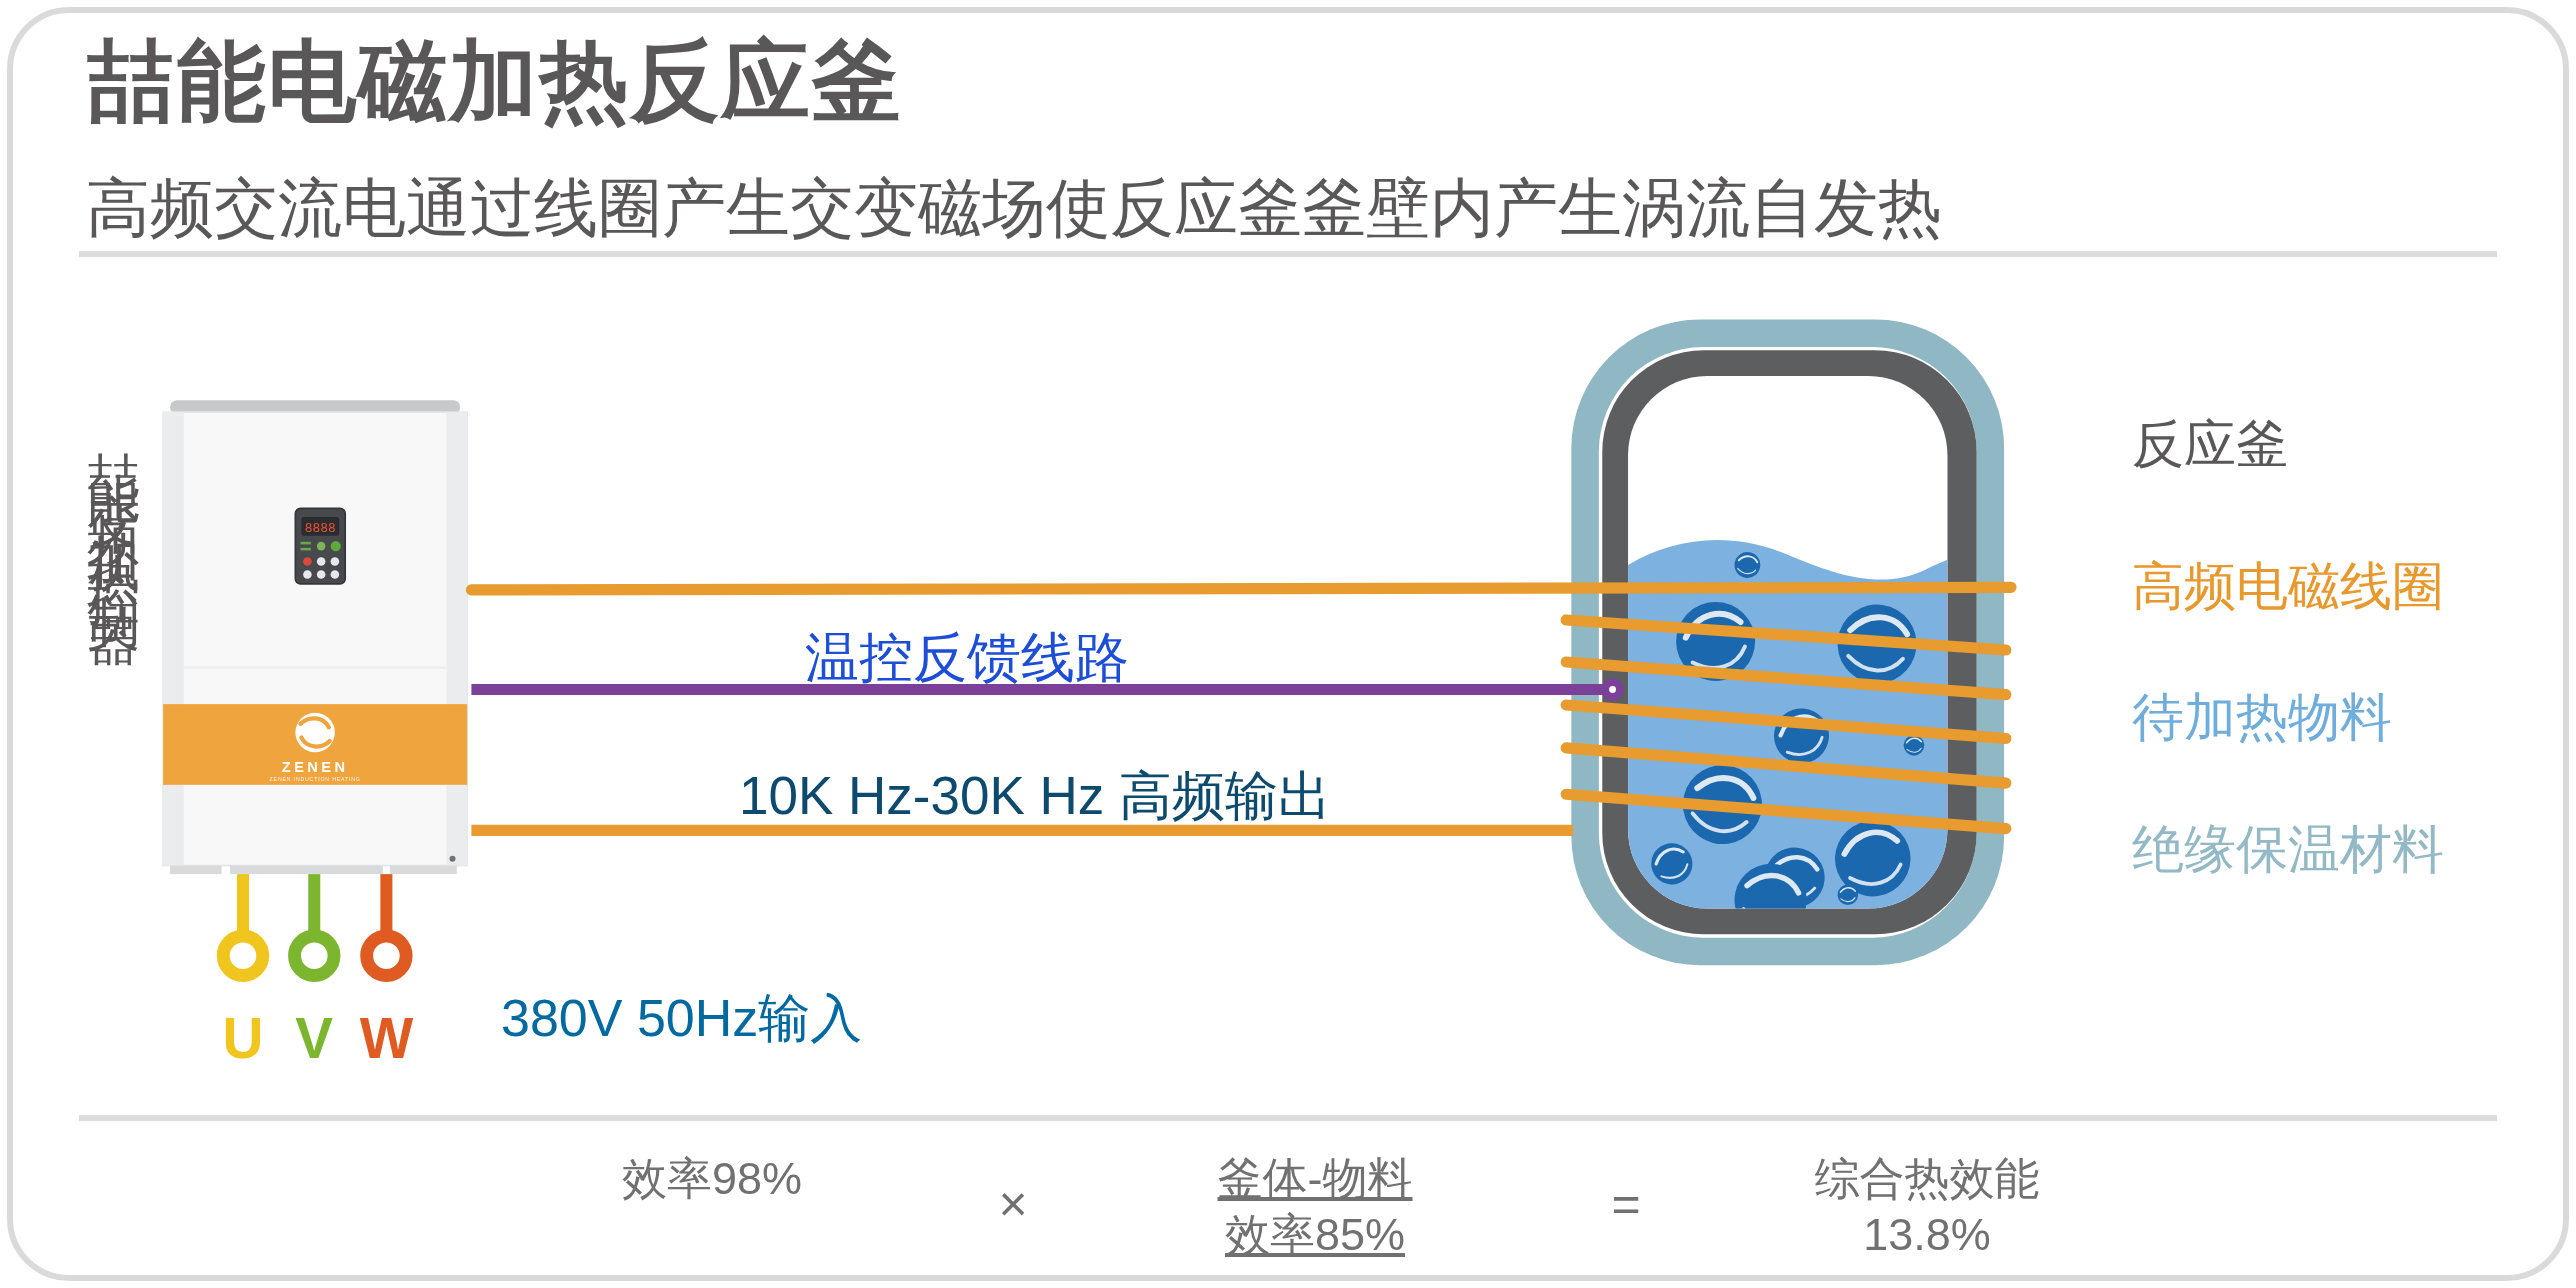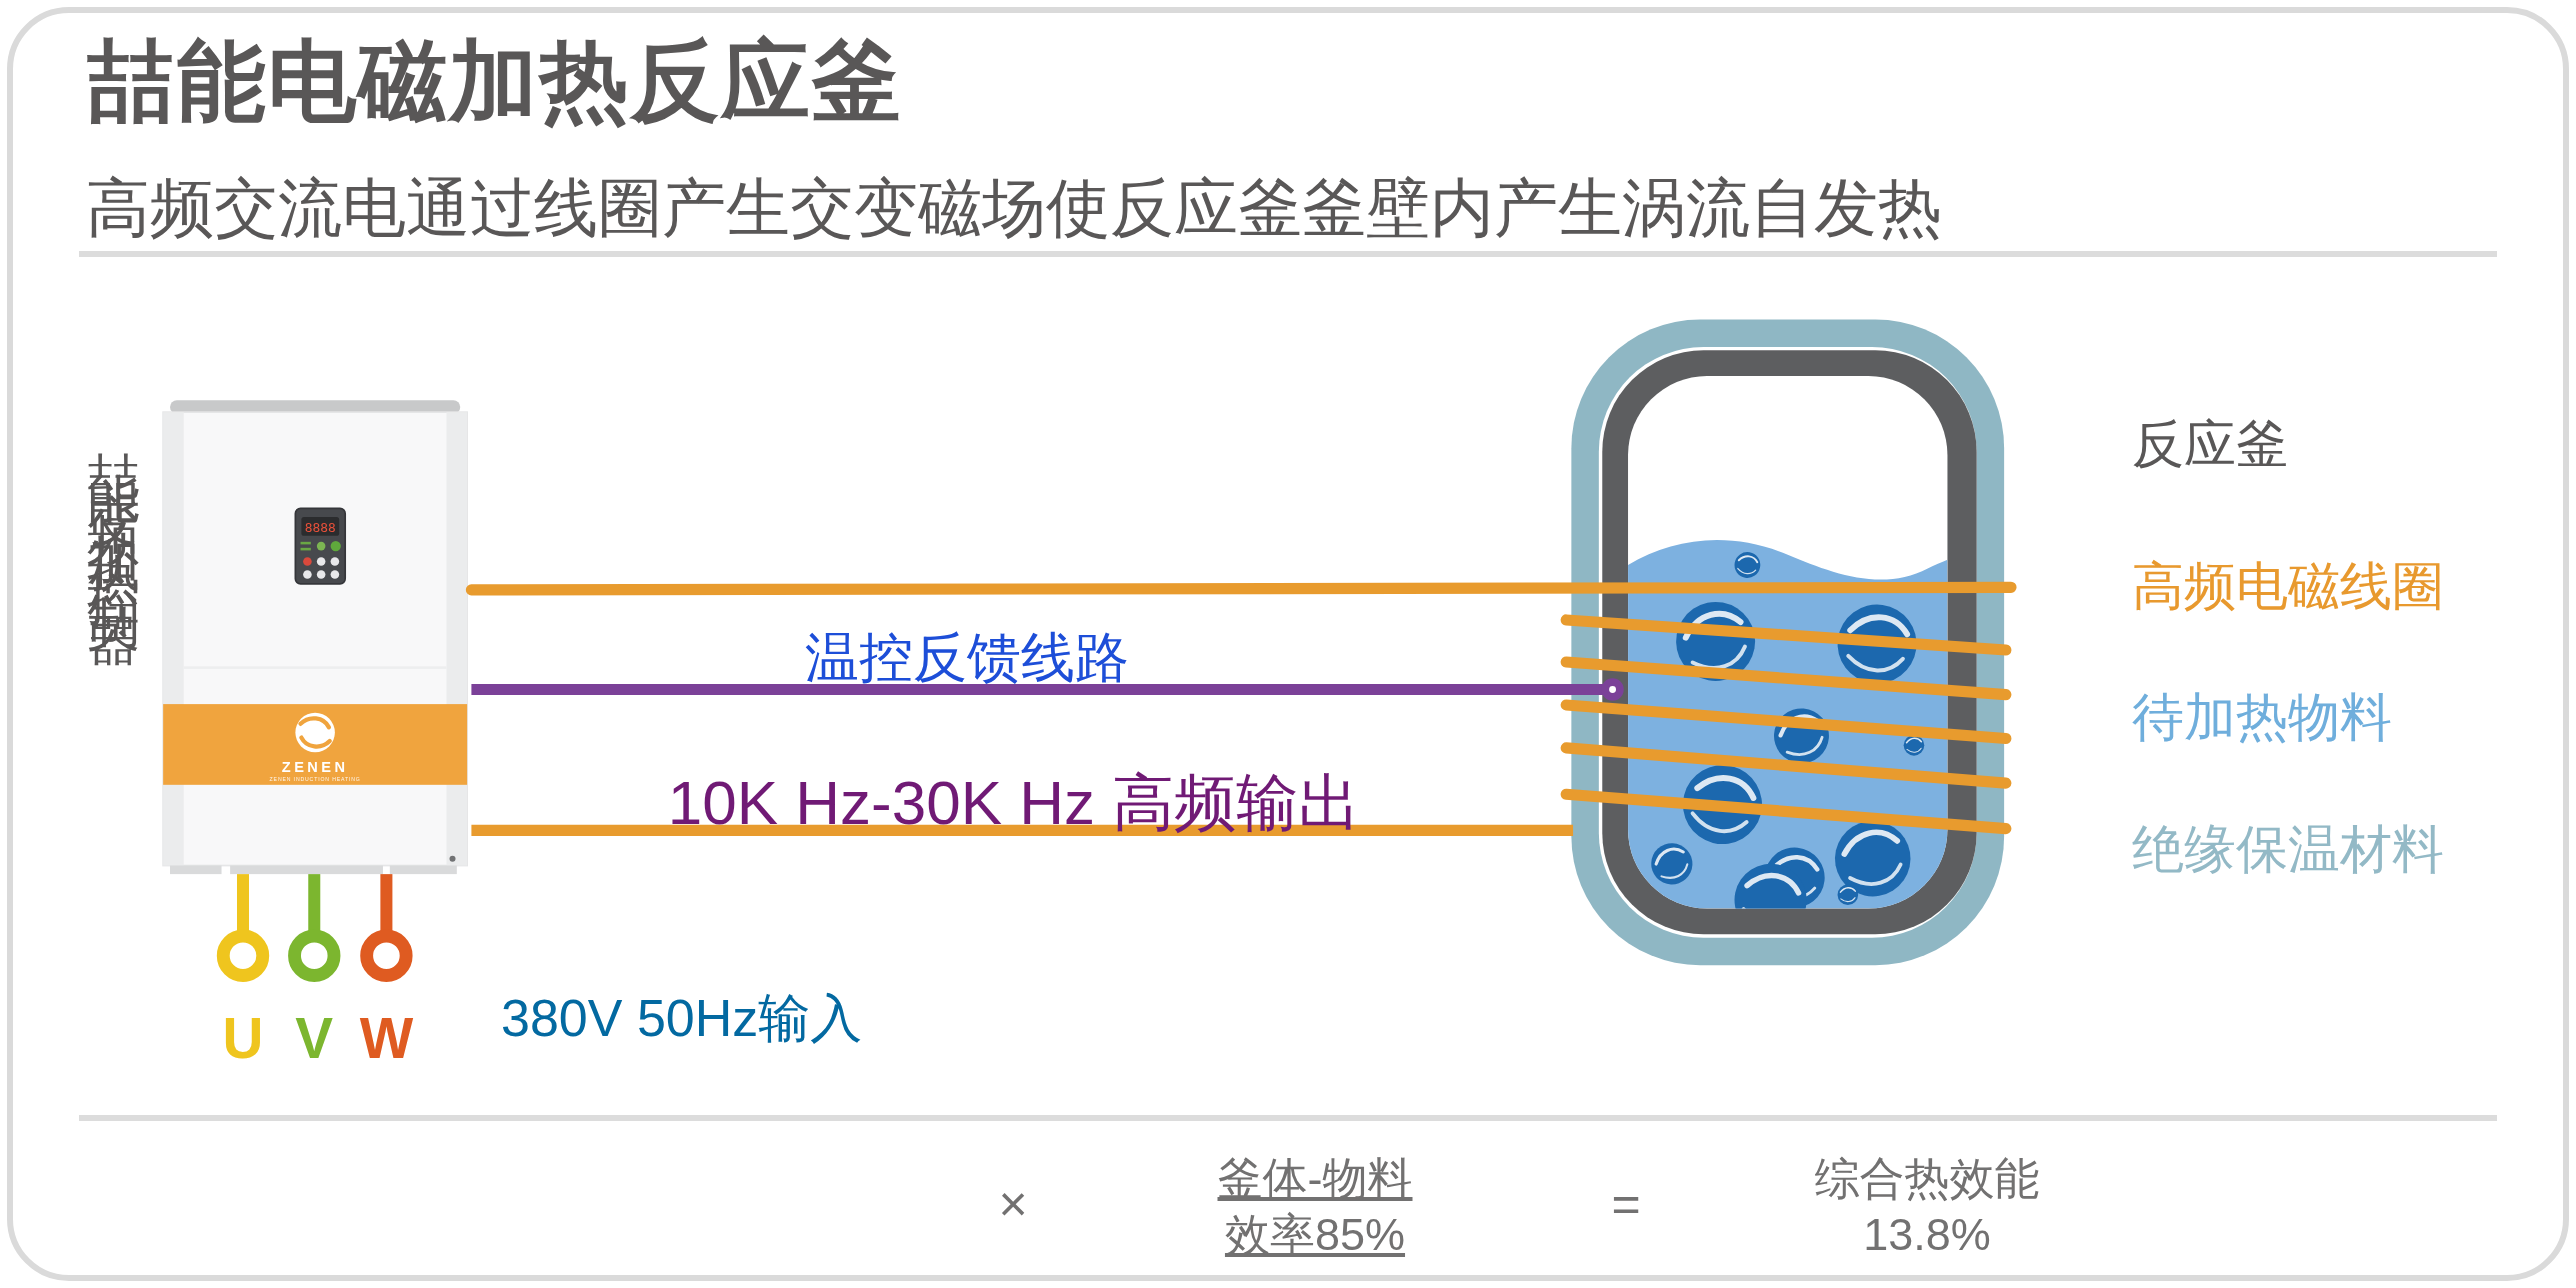--- a/index.html
+++ b/index.html
@@ -9,21 +9,21 @@
   .frame{position:absolute;left:6.9px;top:6.9px;right:6.9px;bottom:6.9px;
          border:6px solid #DADADA;border-radius:62px;background:#fff;}
   .page-title{left:86px;top:22px;font-size:89px;font-weight:700;color:#595757;
               letter-spacing:1.7px;white-space:nowrap;}
   .page-subtitle{left:86px;top:165px;font-size:64px;color:#595757;white-space:nowrap;text-align:right;}
   .divider{height:6px;background:#DCDCDC;}
   .v-label{left:88px;top:409px;writing-mode:vertical-rl;text-orientation:upright;
            font-size:53px;color:#595757;letter-spacing:20.6px;line-height:1;}
   .line-label{white-space:nowrap;transform:translateX(-50%);}
   .feedback-label{left:967px;top:622px;font-size:54px;color:#1d4ed8;}
-  .output-label{left:1014px;top:761px;font-size:62px;color:#701a75;}
+  .output-label{left:1035px;top:761px;font-size:53px;color:#0c4a6e;}
   .input-label{left:501px;top:984px;font-size:52px;color:#0369a1;white-space:nowrap;}
   .reactor-label{left:2093px;font-size:52px;white-space:nowrap;margin-left:39px;}
   .lbl-vessel{top:410px;color:#595757;}
   .lbl-coil{top:552px;color:#E8992E;}
   .lbl-material{top:683px;color:#6FAEDC;}
   .lbl-insulation{top:815px;color:#93B9C6;}
   .formula-block{top:1151px;transform:translateX(-50%);text-align:center;
                  font-size:45px;line-height:1.24;color:#727171;white-space:nowrap;}
   .formula-op{top:1175px;transform:translateX(-50%);font-size:50px;color:#727171;}
   svg text{font-family:"Liberation Sans","DejaVu Sans",sans-serif;}
@@ -143,20 +143,21 @@
 <div class="abs line-label output-label">10K Hz-30K Hz 高频输出</div>
 <div class="abs input-label">380V 50Hz输入</div>
 
 <div class="abs reactor-label lbl-vessel">反应釜</div>
 <div class="abs reactor-label lbl-coil">高频电磁线圈</div>
 <div class="abs reactor-label lbl-material">待加热物料</div>
 <div class="abs reactor-label lbl-insulation">绝缘保温材料</div>
 
 <div class="abs divider" style="left:79px;top:1115px;width:2418px;"></div>
 <div class="abs formula-block" style="left:712px;">
+  <div>效率98%</div>
 </div>
 <div class="abs formula-op" style="left:1013px;">×</div>
 <div class="abs formula-block" style="left:1315px;text-decoration:underline;">
   <div>釜体-物料</div>
   <div>效率85%</div>
 </div>
 <div class="abs formula-op" style="left:1626px;">=</div>
 <div class="abs formula-block" style="left:1927px;">
   <div>综合热效能</div>
   <div>13.8%</div>

